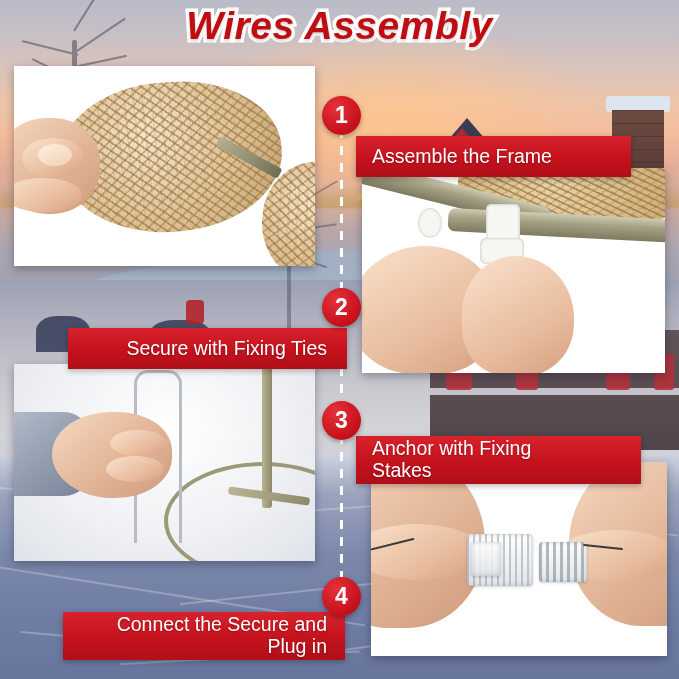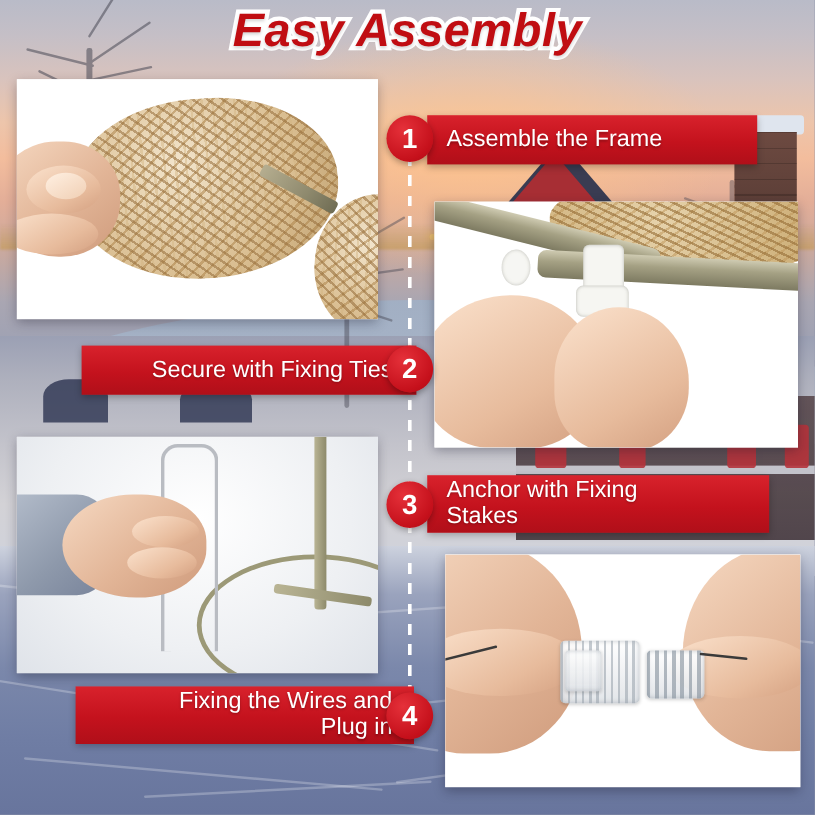--- a/index.html
+++ b/index.html
@@ -172,20 +172,21 @@
   .ribs{position:absolute;inset:0;border-radius:4px;
     background:repeating-linear-gradient(90deg, rgba(150,160,170,.55) 0 2px, rgba(255,255,255,0) 2px 6px);}
   .wire{position:absolute;height:2px;border-radius:2px;background:#3a3a3a;}
 
   
   .banner{
     position:absolute;z-index:6;
     background:linear-gradient(180deg,#d8222c 0%, #c4121d 55%, #b00f19 100%);
     color:#fff;display:flex;align-items:center;
     box-shadow:0 2px 6px rgba(0,0,0,.28);
+    margin-top:40px;
   }
   .banner-text{
     font-size:19.5px;line-height:1.12;font-weight:400;color:#fff;
     text-shadow:0 1px 2px rgba(0,0,0,.3);white-space:pre-line;
   }
   .badge{
     position:absolute;width:39px;height:39px;border-radius:50%;z-index:7;
     background:radial-gradient(circle at 36% 30%, #e5313a, #c5101b 70%, #a70d16 100%);
     color:#fff;font-size:23px;font-weight:bold;
     display:flex;align-items:center;justify-content:center;
@@ -283,21 +284,21 @@
       <div class="snow-streak" style="left:180px;top:148px;width:460px;transform:rotate(-6deg);"></div>
       <div class="snow-streak" style="left:20px;top:176px;width:300px;transform:rotate(5deg);"></div>
       <div class="snow-streak" style="left:330px;top:196px;width:340px;transform:rotate(-8deg);"></div>
       <div class="snow-streak" style="left:420px;top:48px;width:260px;transform:rotate(7deg);"></div>
       <div class="snow-streak" style="left:120px;top:208px;width:240px;transform:rotate(-3deg);"></div>
     </div>
   </div>
 
   <div class="connector"></div>
 
-  <div class="title">Easy Assembly</div>
+  <div class="title">Wires Assembly</div>
 
   <div class="panel" id="panel1">
     <div class="photo">
       <div class="rattan" style="left:46px;top:16px;width:222px;height:150px;transform:rotate(-4deg);"></div>
       <div class="bar" style="left:200px;top:86px;width:70px;height:11px;transform:rotate(28deg);"></div>
       <div class="rattan" style="left:248px;top:96px;width:110px;height:120px;transform:rotate(6deg);"></div>
       <div class="hand" style="left:-18px;top:52px;width:104px;height:96px;"></div>
       <div class="finger" style="left:8px;top:72px;width:62px;height:40px;"></div>
       <div class="finger" style="left:24px;top:78px;width:34px;height:22px;background:linear-gradient(150deg,#fff0e2,#f0cfb4);"></div>
       <div class="finger" style="left:-10px;top:112px;width:78px;height:34px;"></div>
@@ -360,18 +361,18 @@
   </div>
   <div class="badge" id="badge2">2</div>
 
   <div class="banner" id="banner3">
     <span class="banner-text">Anchor with Fixing
 Stakes</span>
   </div>
   <div class="badge" id="badge3">3</div>
 
   <div class="banner" id="banner4">
-    <span class="banner-text">Fixing the Wires and
+    <span class="banner-text">Connect the Secure and
 Plug in</span>
   </div>
   <div class="badge" id="badge4">4</div>
 
 </div>
 
 </body></html>

